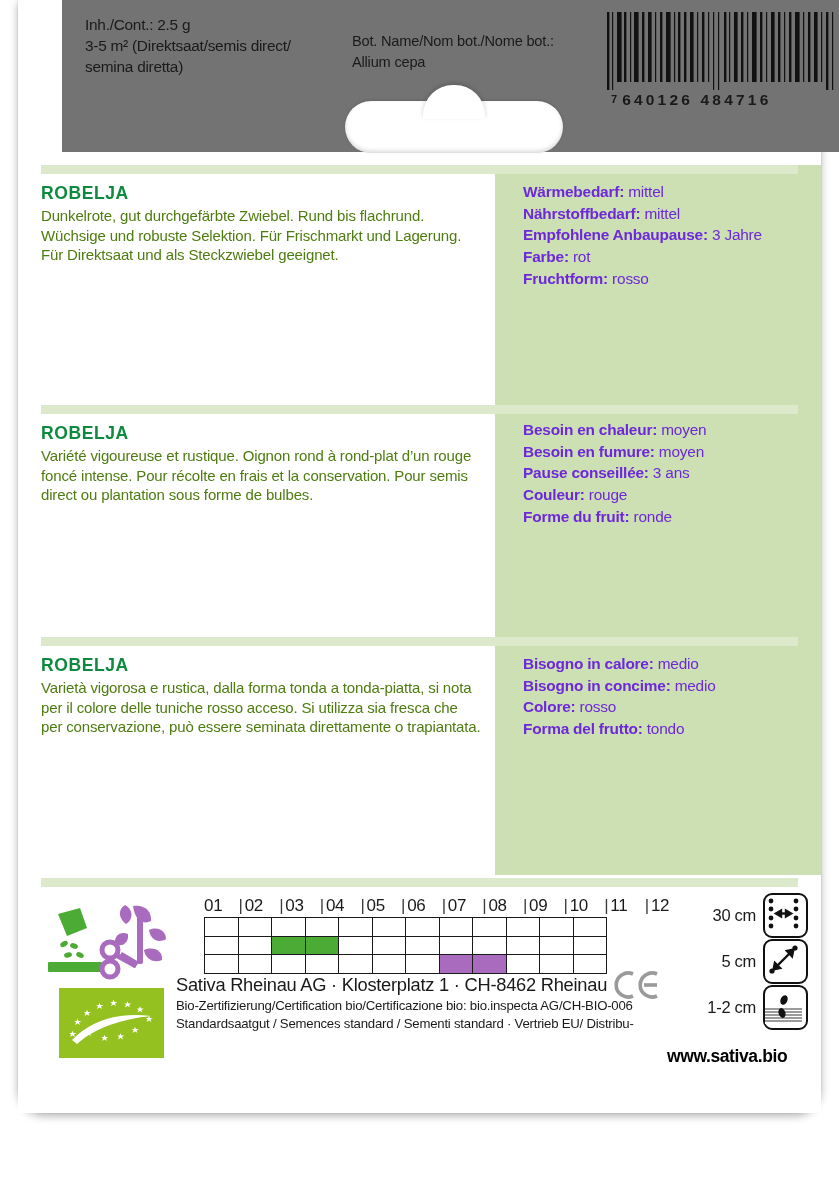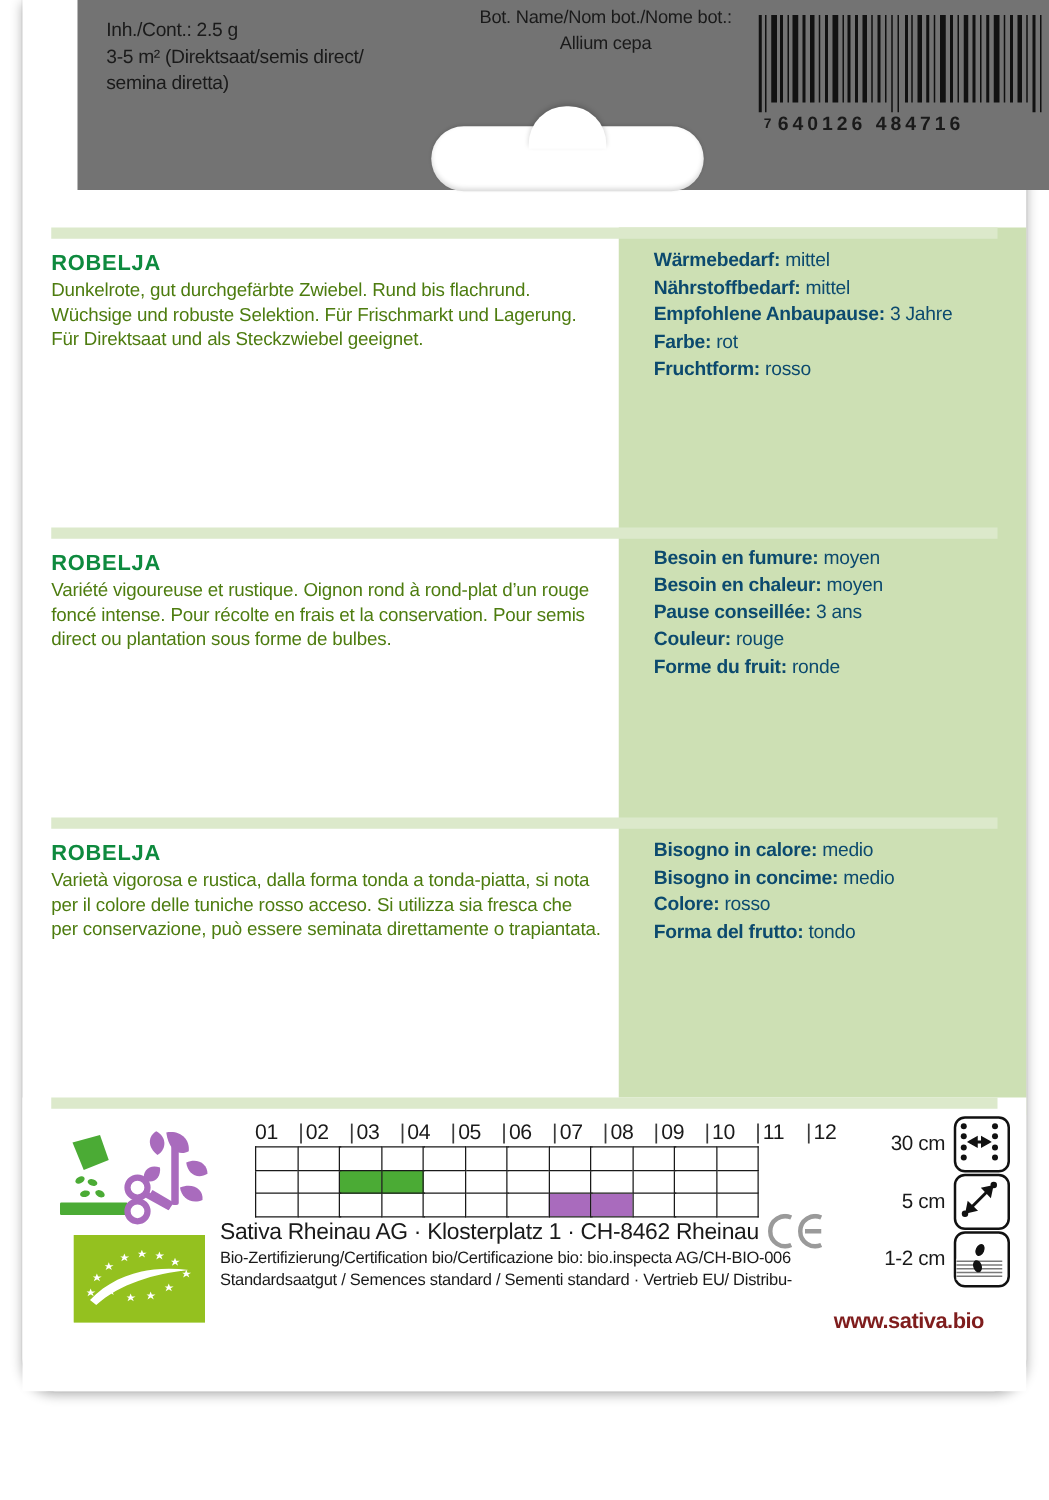--- a/index.html
+++ b/index.html
@@ -8,55 +8,55 @@
 
   .packet{position:absolute;left:18px;top:0;width:803px;height:1113px;
           background:#ffffff;
           border-bottom-left-radius:26px;border-bottom-right-radius:26px;
           box-shadow:0 3px 9px rgba(0,0,0,.30), 0 0 0 1px rgba(0,0,0,.045);}
 
   
   .header{position:absolute;left:0;top:0;width:803px;height:152px;background:#737373;margin-left:44px;}
   .hdr-left{position:absolute;left:23px;top:14px;width:290px;
             font-size:15.4px;line-height:1.37;letter-spacing:-.25px;}
-  .hdr-mid{position:absolute;left:290px;top:4px;width:265px;text-align:center;
+  .hdr-mid{position:absolute;left:290px;top:31px;width:265px;
            font-size:14.6px;line-height:1.42;letter-spacing:-.2px;}
   .hdr-mid .botname{}
 
   
   .barcode-wrap{position:absolute;right:18px;top:12px;width:242px;}
   .barcode{height:78px;width:238px;display:block;}
   .bc-digits{font-family:"Liberation Sans",sans-serif;font-size:15.5px;
              letter-spacing:3.2px;margin-top:1px;padding-left:6px;
              font-weight:600;}
   .bc-digits .lead{font-size:11px;letter-spacing:0;vertical-align:2px;margin-right:5px;}
 
   
   .euro-slot{position:absolute;left:283px;top:101px;width:218px;height:52px;
              background:#fff;border-radius:26px;
              box-shadow:0 -2px 4px rgba(0,0,0,.16) inset, 0 -1px 3px rgba(0,0,0,.13);}
   .euro-slot:after{content:"";position:absolute;left:50%;margin-left:-31px;top:-16px;
              width:62px;height:34px;background:#fff;border-radius:30px 30px 0 0;
              box-shadow:0 -2px 4px rgba(0,0,0,.17);}
 
   
-  .body{position:absolute;left:0;top:164px;width:822px;height:740px;}
+  .body{position:absolute;left:0;top:147px;width:822px;height:740px;}
   .specpanel{position:absolute;left:477px;top:18px;width:326px;height:710px;
              background:#cde0b4;}
 
   .sep{position:absolute;left:23px;height:9px;background:#dce9cb;}
   .sep.full{width:757px;}
 
   .lang{position:absolute;left:23px;width:440px;}
   .lang .title{color:#0e8a3e;font-weight:bold;font-size:17.5px;letter-spacing:.6px;
                margin-bottom:2px;}
   .lang .desc{font-size:15px;line-height:1.30;letter-spacing:-.15px;color:#4d7c0f;}
 
   .specs{position:absolute;left:505px;width:300px;font-size:15.4px;line-height:1.41;
-         letter-spacing:-.2px;color:#0c4a6e;}
+         letter-spacing:-.2px;color:#6d28d9;}
   .specs .k{font-weight:bold;}
 
   
   .footer{position:absolute;left:0;top:878px;width:803px;height:235px;background:#fff;}
   .foot-sep{position:absolute;left:23px;top:0px;width:757px;height:9px;background:#dce9cb;}
 
   .icons-left{position:absolute;left:22px;top:22px;width:150px;height:80px;}
   .cal{position:absolute;left:186px;top:16px;}
   .cal table{border-collapse:collapse;}
   .cal .hdrow td{font-size:17px;text-align:left;width:32.5px;height:23px;
@@ -73,21 +73,21 @@
   .ce{position:absolute;left:593px;top:93px;}
   .eubio{position:absolute;left:41px;top:110px;width:105px;height:70px;background:#94c11f;}
 
   .right-specs{position:absolute;left:655px;top:16px;width:135px;}
   .rs-row{display:flex;align-items:center;justify-content:flex-end;height:42px;margin-bottom:4px;}
   .rs-lbl{font-size:16.5px;letter-spacing:-.3px;margin-right:7px;white-space:nowrap;}
   .rs-ico{width:41px;height:41px;border:2.2px solid #111;border-radius:9px;
           background:#fff;position:relative;flex:none;}
   .web{position:absolute;left:649px;top:168px;font-size:17.5px;font-weight:bold;
        letter-spacing:-.4px;}
-  .web .dom{color:#7f1d1d;}
+  .web .dom{color:#000000;}
 </style>
 </head>
 <body>
 
 <div class="packet">
 
   <div class="header">
     <div class="hdr-left">
       <div>Inh./Cont.: 2.5 g</div>
       <div>3-5 m² (Direktsaat/semis direct/</div>
@@ -169,22 +169,22 @@
       <div><span class="k">Empfohlene Anbaupause:</span> <span>3 Jahre</span></div>
       <div><span class="k">Farbe:</span> <span>rot</span></div>
       <div><span class="k">Fruchtform:</span> <span>rosso</span></div>
     </div>
 
     <div class="lang" style="top:276px;">
       <div class="title">ROBELJA</div>
       <div class="desc">Variété vigoureuse et rustique. Oignon rond à rond-plat d’un rouge foncé intense. Pour récolte en frais et la conservation. Pour semis direct ou plantation sous forme de bulbes.</div>
     </div>
     <div class="specs" style="top:272px;">
+      <div><span class="k">Besoin en chaleur:</span> <span>moyen</span></div>
       <div><span class="k">Besoin en fumure:</span> <span>moyen</span></div>
-      <div><span class="k">Besoin en chaleur:</span> <span>moyen</span></div>
       <div><span class="k">Pause conseillée:</span> <span>3 ans</span></div>
       <div><span class="k">Couleur:</span> <span>rouge</span></div>
       <div><span class="k">Forme du fruit:</span> <span>ronde</span></div>
     </div>
 
     <div class="lang" style="top:508px;">
       <div class="title">ROBELJA</div>
       <div class="desc">Varietà vigorosa e rustica, dalla forma tonda a tonda-piatta, si nota per il colore delle tuniche rosso acceso. Si utilizza sia fresca che per conservazione, può essere seminata direttamente o trapiantata.</div>
     </div>
     <div class="specs" style="top:506px;">

